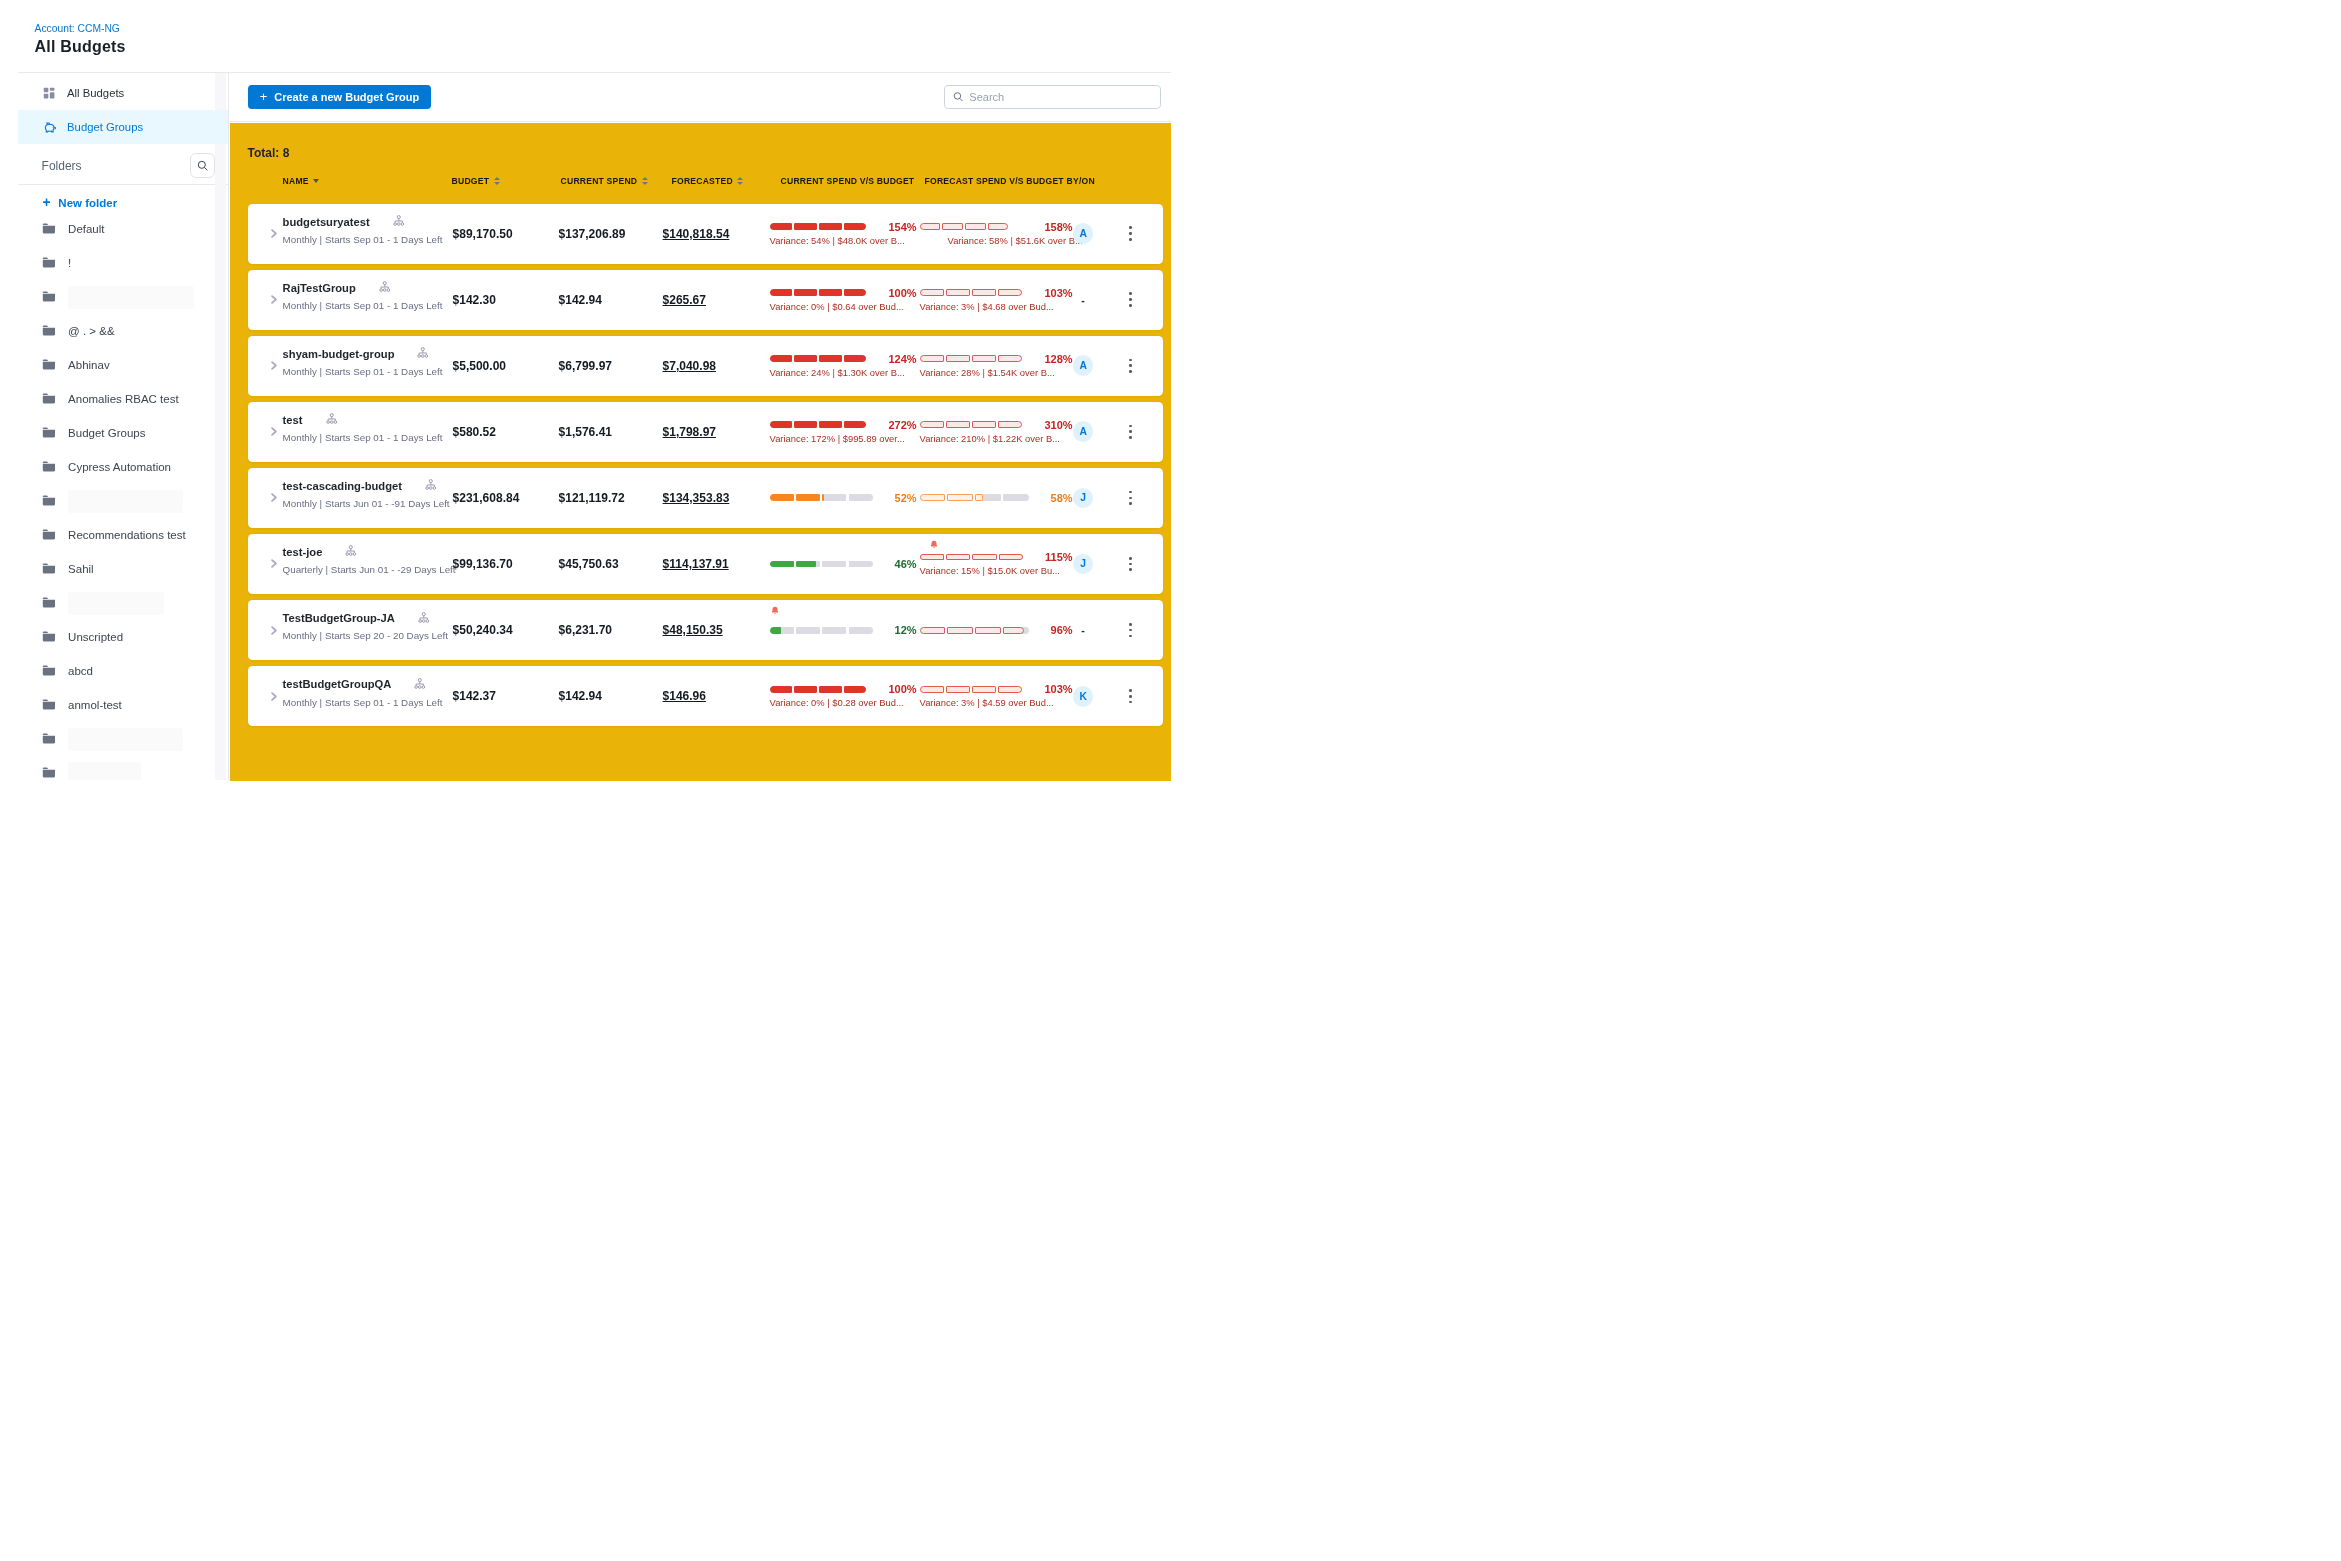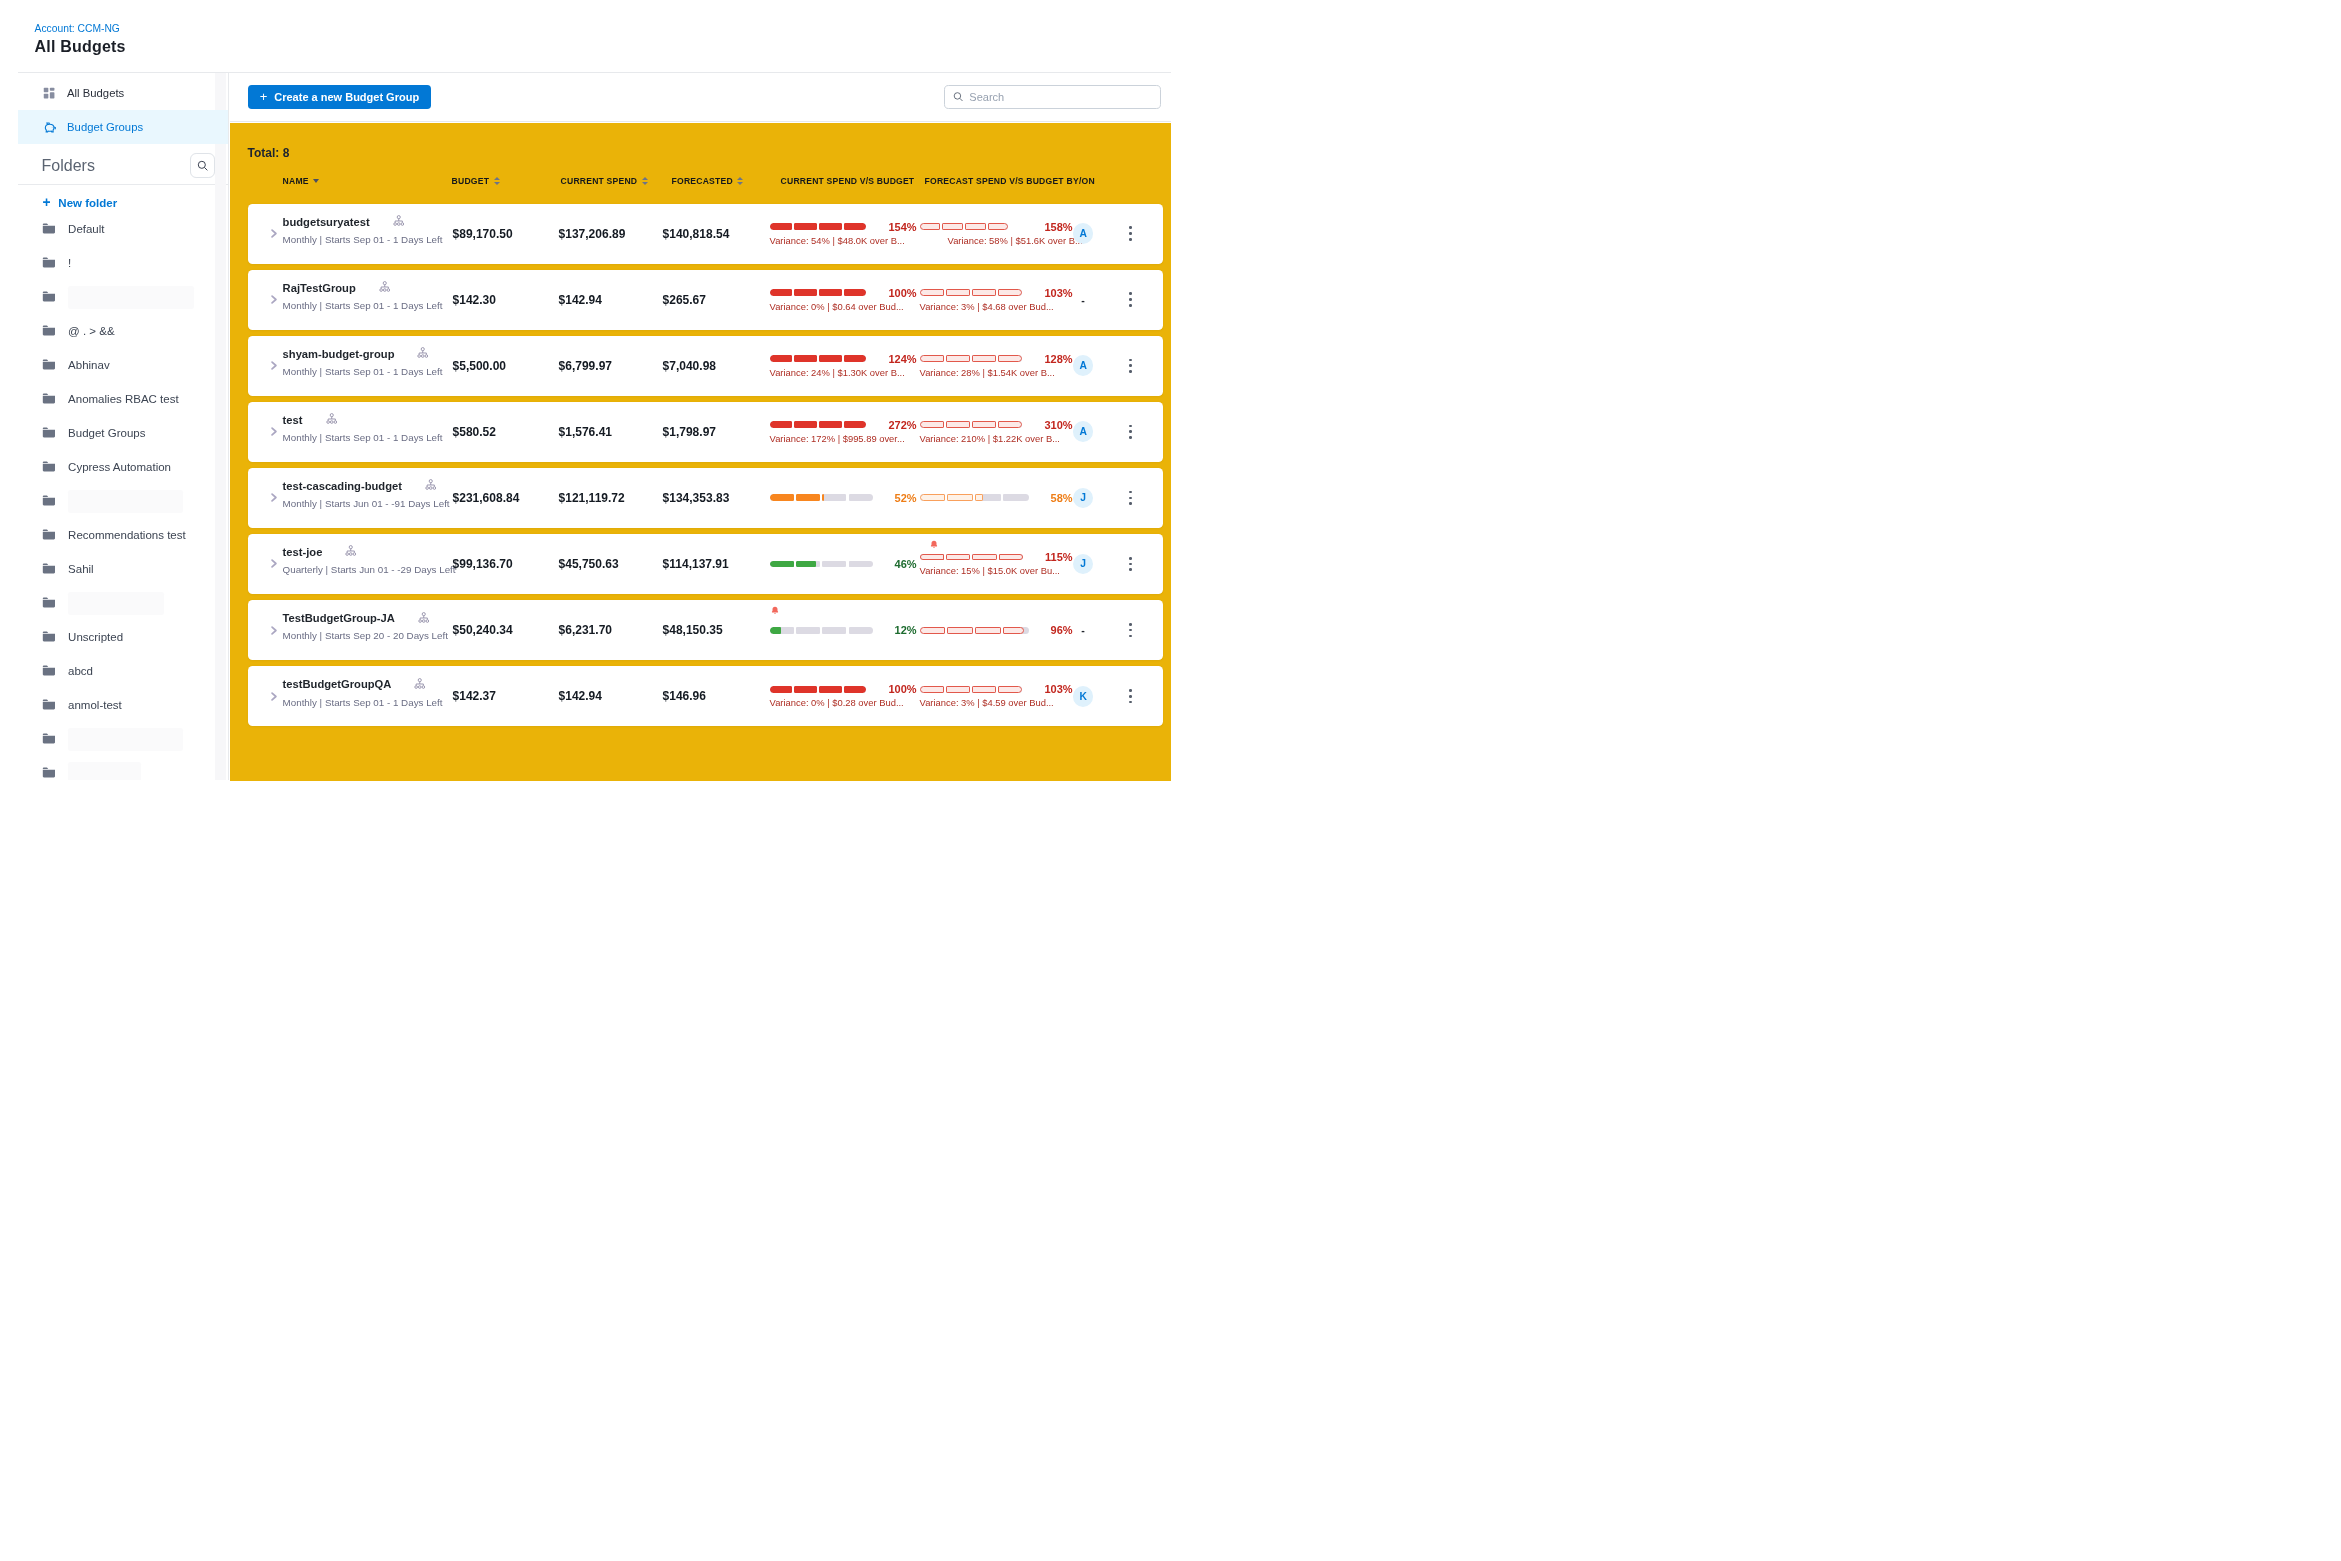--- a/index.html
+++ b/index.html
@@ -17,21 +17,21 @@
   
   .sidebar { position:absolute; left:17.6px; top:73px; width:211px; height:707px; background:#fff;
              border-right:0.8px solid #E8EAED; overflow:hidden; }
   .sidebar-scroll-track { position:absolute; right:1.5px; top:0; bottom:0; width:10.7px; background:#F7F7F9; }
   .nav { padding-top:3.1px; }
   .nav-item { height:34px; display:flex; align-items:center; gap:10.7px; padding-left:25px;
               font-size:11.3px; color:#2A2F3A; cursor:pointer; position:relative; }
   .nav-item.selected { background:#E9F7FE; color:var(--accent); }
   .nav-icon { width:13.8px; height:13.8px; display:flex; align-items:center; justify-content:center; }
   .folders-row { margin:9.2px 12.2px 0 24px; height:24.5px; display:flex; align-items:center; justify-content:space-between; }
-  .folders-label { font-size:16px; color:#5B6472; }
+  .folders-label { font-size:12px; color:#5B6472; }
   .folder-search-btn { width:25px; height:25px; border:0.8px solid #DFE3E8; border-radius:6.1px; background:#fff;
                        display:flex; align-items:center; justify-content:center; cursor:pointer; }
   .folders-divider { border-bottom:0.8px solid #E8EAED; margin-top:6.1px; }
   .new-folder { display:flex; align-items:center; gap:7.7px; color:var(--accent); font-weight:700;
                 font-size:11.5px; margin:10.7px 0 1.5px 25px; height:15.3px; cursor:pointer; }
   .new-folder .plus { font-size:13.8px; font-weight:700; line-height:1; }
   .folder-list { margin-top:1.5px; }
   .folder-item { display:flex; align-items:center; gap:12.2px; padding-left:24.5px; height:34px;
                  font-size:11.5px; color:#3C4452; cursor:pointer; }
   .folder-redacted { height:23px; background:#FAFAFB; border-radius:2.3px; }
@@ -63,21 +63,21 @@
 
   .rows { margin:1.5px 0 0 17.6px; width:915px; display:flex; flex-direction:column; gap:6.1px; }
   .card { position:relative; height:60px; background:#fff; border-radius:4.6px;
           box-shadow:0 0.8px 2.3px rgba(20,25,40,.05); }
   .chevron { position:absolute; left:20px; top:50%; transform:translateY(-50%); width:12.2px; height:12.2px;
              display:flex; align-items:center; justify-content:center; cursor:pointer; }
   .nameblock { position:absolute; left:35px; top:11.5px; }
   .bg-name { display:flex; align-items:center; gap:23px; font-size:11.2px; font-weight:700; color:#1F242B; }
   .schedule { margin-top:5.4px; font-size:9.8px; color:#6A6D84; }
   .money { position:absolute; top:50%; transform:translateY(-50%); font-size:12px; font-weight:700; color:#141A22; white-space:nowrap; }
-  .money.budget { left:205px; } .money.current { left:311px; } .money.forecast { left:415px; }
+  .money.budget { left:205px; } .money.current { left:311px; } .money.forecast { left:415px;text-decoration:underline; }
 
   .spend-col { position:absolute; top:0; height:100%; display:flex; flex-direction:column; justify-content:center; gap:3.1px; }
   .spend-col.cs { left:522px; width:147px; }
   .spend-col.fs { left:672px; width:153px; }
   .bar-line { display:flex; align-items:center; gap:22px; }
   .bar { width:122px; display:flex; gap:2.3px; }
   .seg { position:relative; flex:1; height:6.9px; background:#DCDAE3; overflow:hidden; border-radius:1.1px; }
   .seg:first-child { border-radius:3.8px 1.1px 1.1px 3.8px; }
   .seg:last-child { border-radius:1.1px 3.8px 3.8px 1.1px; }
   .seg .fill { position:absolute; left:0; top:0; bottom:0; border-radius:inherit; }

